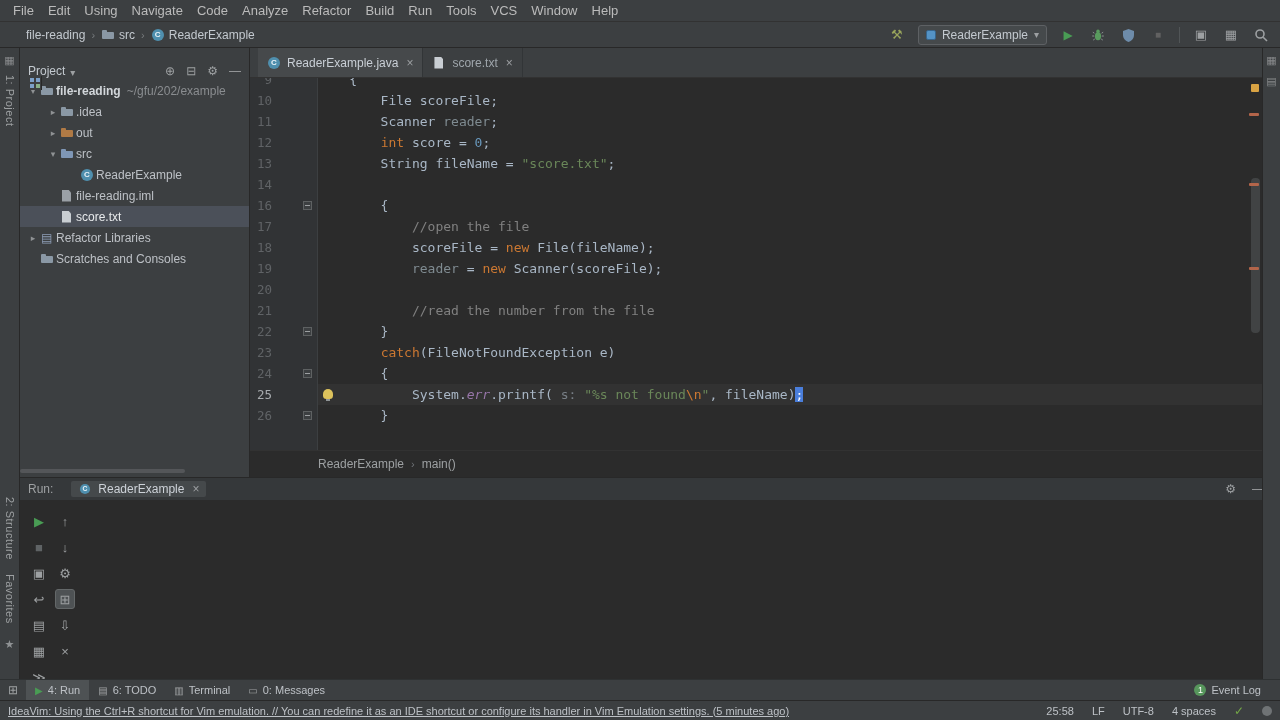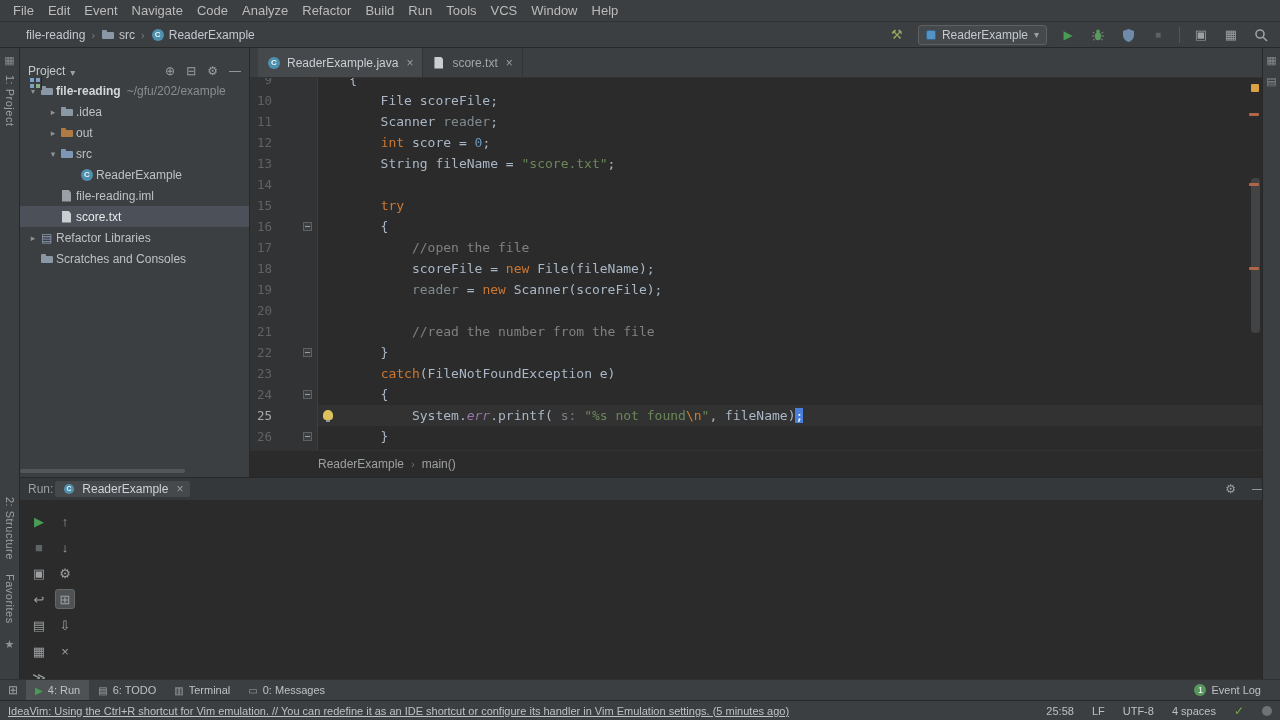--- a/index.html
+++ b/index.html
@@ -91,21 +91,21 @@
   .seg-n { color:#6897bb; } .seg-c { color:#808080; } .seg-f { color:#9876aa; font-style:italic; }
   .seg-h { color:#787f86; } .seg-e { color:#cc7832; } .seg-u { color:#7f8b91; }
   .seg-x { background:#4a7edb; color:#ffffff; }
   .vscroll { position:absolute; right:2px; width:9px; border-radius:4px; background:#54585a; opacity:.55; }
   .mark { position:absolute; right:3px; border-radius:1px; }
   .ed-crumbs { position:absolute; left:0; right:0; bottom:0; height:27px; border-top:1px solid #323232; display:flex; align-items:center; padding-left:68px; gap:7px; color:#9da0a2; background:#2b2b2b; }
   .ed-crumb-sep { color:#707478; font-size:11px; }
 
   
   .runpanel { position:absolute; left:20px; top:477px; width:1260px; height:202px; background:#2b2b2b; border-top:1px solid #282828; z-index:10; }
-  .run-header { height:22px; background:#35383a; display:flex; align-items:center; padding:3px 8px; gap:2px; }
+  .run-header { height:22px; background:#35383a; display:flex; align-items:center; padding:3px 8px; gap:18px; }
   .run-label { color:#9da0a2; }
   .run-tab { display:flex; align-items:center; gap:6px; background:#45494b; padding:1px 7px; border-radius:2px; color:#cdd2d8; }
   .run-hdr-icons { margin-left:auto; display:flex; gap:16px; padding-right:8px; }
   .console { position:absolute; top:22px; left:0; right:0; bottom:0; background:#2b2b2b; }
   .con-toolbar { position:absolute; left:6px; top:8px; display:grid; grid-template-columns:26px 26px; grid-auto-rows:26px; justify-items:center; align-items:center; }
   .con-ico { width:20px; height:20px; display:flex; align-items:center; justify-content:center; color:#9da0a2; font-size:13px; }
   .con-ico.green { color:#499c54; }
   .con-ico.dim { color:#5f6365; }
   .con-ico.active { background:#4e5254; border:1px solid #646869; border-radius:3px; }
 
@@ -127,21 +127,21 @@
   .sb-circ { width:10px; height:10px; border-radius:50%; background:#6f7375; }
 </style>
 </head>
 <body>
 
 <div class="app">
 
   <div class="menubar" id="menubar">
       <span class="menu-item">File</span>
       <span class="menu-item">Edit</span>
-      <span class="menu-item">Event</span>
+      <span class="menu-item">Using</span>
       <span class="menu-item">Navigate</span>
       <span class="menu-item">Code</span>
       <span class="menu-item">Analyze</span>
       <span class="menu-item">Refactor</span>
       <span class="menu-item">Build</span>
       <span class="menu-item">Run</span>
       <span class="menu-item">Tools</span>
       <span class="menu-item">VCS</span>
       <span class="menu-item">Window</span>
       <span class="menu-item">Help</span>
@@ -293,21 +293,20 @@
       </div>
     <div class="code" id="code">
       <div class="gutter-bg"></div>
       <div class="code-inner" id="code-lines">
           <div class="code-row"><span class="gutter-cell"><span class="lnum">9</span></span><span class="text-cell"><span class="seg-p">    {</span></span></div>
           <div class="code-row"><span class="gutter-cell"><span class="lnum">10</span></span><span class="text-cell"><span class="seg-p">        File scoreFile;</span></span></div>
           <div class="code-row"><span class="gutter-cell"><span class="lnum">11</span></span><span class="text-cell"><span class="seg-p">        Scanner </span><span class="seg-u">reader</span><span class="seg-p">;</span></span></div>
           <div class="code-row"><span class="gutter-cell"><span class="lnum">12</span></span><span class="text-cell"><span class="seg-p">        </span><span class="seg-k">int</span><span class="seg-p"> score = </span><span class="seg-n">0</span><span class="seg-p">;</span></span></div>
           <div class="code-row"><span class="gutter-cell"><span class="lnum">13</span></span><span class="text-cell"><span class="seg-p">        String fileName = </span><span class="seg-s">"score.txt"</span><span class="seg-p">;</span></span></div>
           <div class="code-row"><span class="gutter-cell"><span class="lnum">14</span></span><span class="text-cell"></span></div>
-          <div class="code-row"><span class="gutter-cell"><span class="lnum">15</span></span><span class="text-cell"><span class="seg-p">        </span><span class="seg-k">try</span></span></div>
           <div class="code-row"><span class="gutter-cell"><span class="lnum">16</span><span class="fold"></span></span><span class="text-cell"><span class="seg-p">        {</span></span></div>
           <div class="code-row"><span class="gutter-cell"><span class="lnum">17</span></span><span class="text-cell"><span class="seg-p">            </span><span class="seg-c">//open the file</span></span></div>
           <div class="code-row"><span class="gutter-cell"><span class="lnum">18</span></span><span class="text-cell"><span class="seg-p">            scoreFile = </span><span class="seg-k">new</span><span class="seg-p"> File(fileName);</span></span></div>
           <div class="code-row"><span class="gutter-cell"><span class="lnum">19</span></span><span class="text-cell"><span class="seg-p">            </span><span class="seg-u">reader</span><span class="seg-p"> = </span><span class="seg-k">new</span><span class="seg-p"> Scanner(scoreFile);</span></span></div>
           <div class="code-row"><span class="gutter-cell"><span class="lnum">20</span></span><span class="text-cell"></span></div>
           <div class="code-row"><span class="gutter-cell"><span class="lnum">21</span></span><span class="text-cell"><span class="seg-p">            </span><span class="seg-c">//read the number from the file</span></span></div>
           <div class="code-row"><span class="gutter-cell"><span class="lnum">22</span><span class="fold"></span></span><span class="text-cell"><span class="seg-p">        }</span></span></div>
           <div class="code-row"><span class="gutter-cell"><span class="lnum">23</span></span><span class="text-cell"><span class="seg-p">        </span><span class="seg-k">catch</span><span class="seg-p">(FileNotFoundException e)</span></span></div>
           <div class="code-row"><span class="gutter-cell"><span class="lnum">24</span><span class="fold"></span></span><span class="text-cell"><span class="seg-p">        {</span></span></div>
           <div class="code-row current"><span class="gutter-cell"><span class="lnum cur">25</span></span><span class="text-cell"><span class="bulb"></span><span class="seg-p">            System.</span><span class="seg-f">err</span><span class="seg-p">.printf( </span><span class="seg-h">s: </span><span class="seg-s">"%s not found</span><span class="seg-e">\n</span><span class="seg-s">"</span><span class="seg-p">, fileName)</span><span class="seg-x">;</span></span></div>

